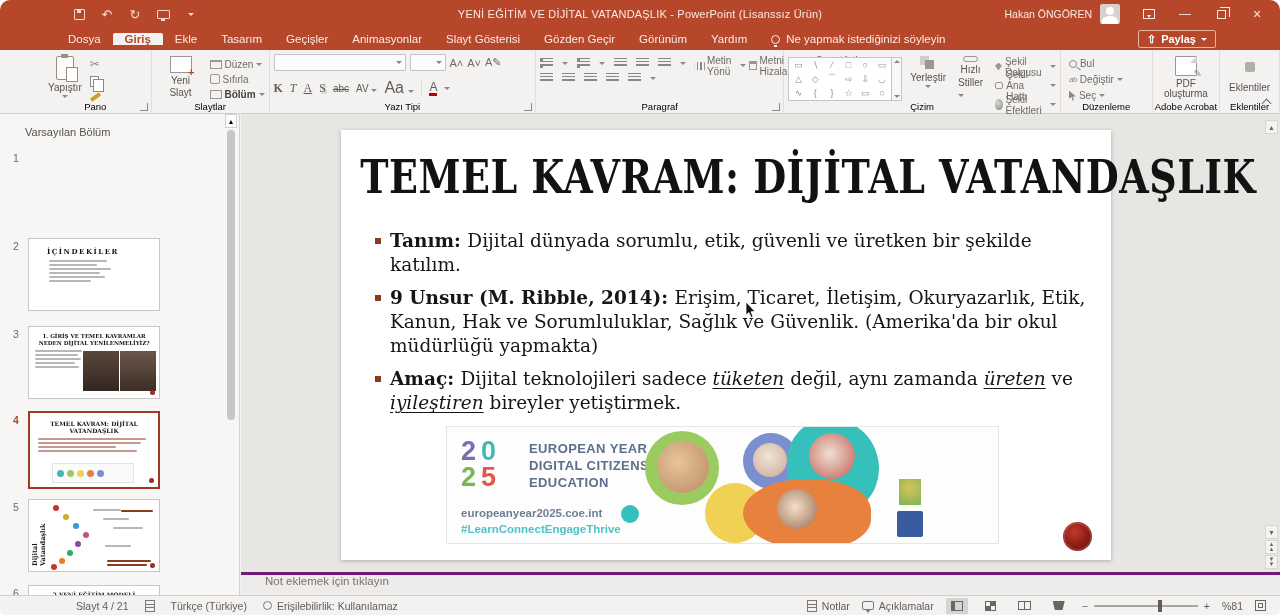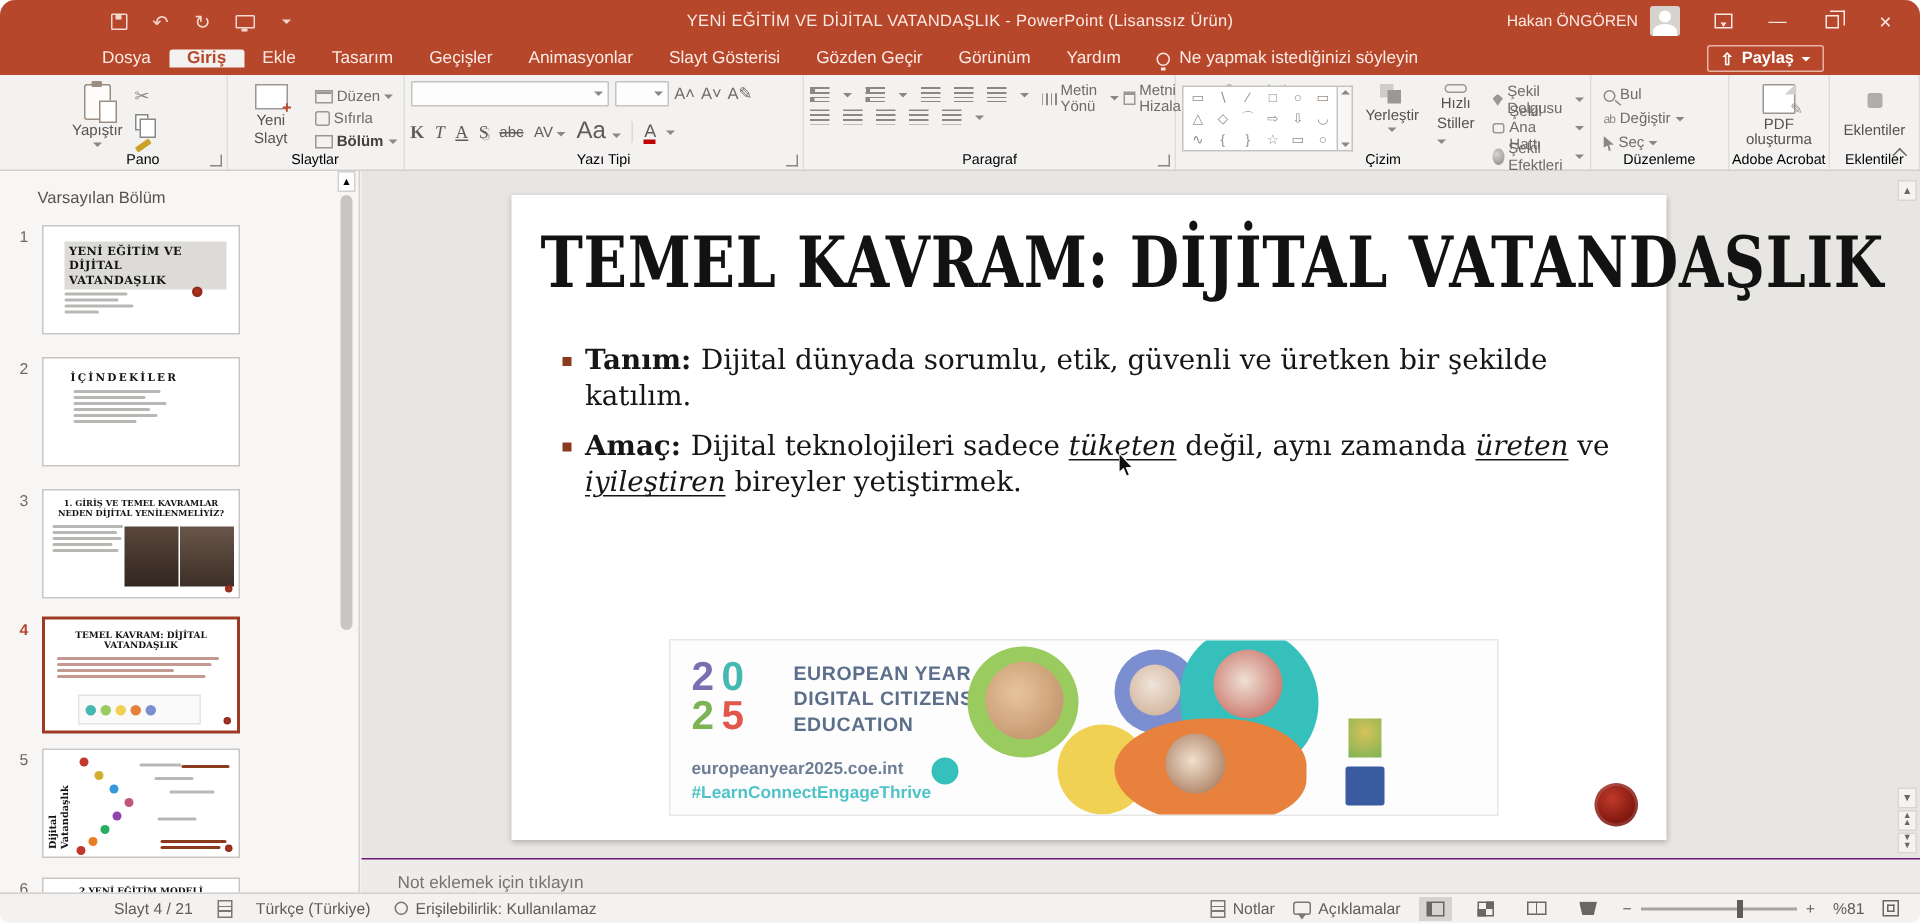--- a/index.html
+++ b/index.html
@@ -122,21 +122,21 @@
   .byear { position:absolute; left:14px; top:12px; font-weight:800; font-size:27px; letter-spacing:3px; line-height:.95; font-family:"Liberation Sans", sans-serif; }
   .bhead { position:absolute; left:82px; top:14px; font-weight:800; font-size:13px; line-height:1.3; color:#5c6f8a; letter-spacing:.4px; }
   .burl { position:absolute; left:14px; top:80px; font-weight:700; font-size:11.5px; color:#6e7f95; }
   .btag { position:absolute; left:14px; top:96px; font-weight:700; font-size:11.5px; color:#4fc3c8; }
   .bc { position:absolute; border-radius:50%; }
   .blob { position:absolute; }
   .seal { position:absolute; left:722px; top:392px; width:29px; height:29px; border-radius:50%; background:radial-gradient(circle at 40% 35%, #c0392b, #7b150d 70%); box-shadow:inset 0 0 0 2px rgba(255,255,255,.15); }
   .vscroll { position:absolute; right:2px; top:6px; width:13px; bottom:46px; }
   .vbtn { width:13px; height:14px; background:#f4f3f2; border:1px solid #d8d6d4; color:#69676-4; font-size:7px; display:flex; align-items:center; justify-content:center; color:#696764; }
   .vnav { position:absolute; right:2px; bottom:26px; display:flex; flex-direction:column; gap:1px; }
-  .notesbar { position:absolute; left:0; right:0; bottom:0; height:23px; background:#eeecea; border-top:1px solid #701a75; display:flex; align-items:flex-end; padding-left:24px; font-size:11.5px; color:#767370; }
+  .notesbar { position:absolute; left:0; right:0; bottom:0; height:23px; background:#eeecea; border-top:3px solid #701a75; display:flex; align-items:flex-start; padding-left:24px; font-size:11.5px; color:#767370; }
   .cursor-arrow { position:absolute; left:505px; top:188px; width:11px; height:16px; z-index:9; }
 
   
   .statusbar { position:absolute; left:0; right:0; bottom:0; height:20px; background:#f3f2f1; border-top:1px solid #d2d0ce; display:flex; align-items:center; font-size:10.5px; color:#5f5c59; }
   .st-left { display:flex; align-items:center; gap:16px; padding-left:76px; }
   .st-right { margin-left:auto; display:flex; align-items:center; gap:12px; padding-right:14px; }
   .i-page { width:10px; height:12px; border:1.2px solid #7a7774; background:linear-gradient(transparent 3px, #7a7774 3px, #7a7774 4px, transparent 4px, transparent 6px, #7a7774 6px, #7a7774 7px, transparent 7px); }
   .i-bubble { width:12px; height:9px; border:1.2px solid #7a7774; border-radius:2px; position:relative; }
   .i-bubble:after { content:""; position:absolute; left:2px; bottom:-4px; border-left:3px solid transparent; border-right:3px solid transparent; border-top:4px solid #7a7774; }
   .i-person { width:9px; height:9px; border:1.2px solid #7a7774; border-radius:50%; position:relative; }
@@ -418,33 +418,20 @@
     </div>
   </div>
 
   <div class="panel">
     <div class="section-hdr">
       <span class="tri"></span>
       <span>Varsayılan Bölüm</span>
     </div>
 
     <span class="thumb-num" style="top:38px">1</span>
-    <div class="thumb" style="top:36px">
-      <div class="t1-title">
-        <div>YENİ EĞİTİM VE</div>
-        <div>DİJİTAL VATANDAŞLIK</div>
-      </div>
-      <div style="margin:1px 40px 0 14px">
-        <div class="tline" style="width:55%"></div>
-        <div class="tline" style="width:48%"></div>
-        <div class="tline" style="width:60%"></div>
-        <div class="tline" style="width:30%"></div>
-      </div>
-      <span class="tdot" style="right:24px;top:40px"></span>
-    </div>
 
     <span class="thumb-num" style="top:126px">2</span>
     <div class="thumb" style="top:124px">
       <div class="t2-title">İÇİNDEKİLER</div>
       <div style="margin:0 30px 0 20px">
         <div class="tline" style="width:72%"></div>
         <div class="tline" style="width:60%"></div>
         <div class="tline" style="width:78%"></div>
         <div class="tline" style="width:64%"></div>
         <div class="tline" style="width:70%"></div>
@@ -524,20 +511,24 @@
     </div>
   </div>
 
   <div class="editor">
     <div class="canvas">
       <div class="slide-title">TEMEL KAVRAM: DİJİTAL VATANDAŞLIK</div>
       <div class="bullets" id="bullets">
           <div class="bullet-row">
             <span class="bullet-marker"></span>
             <span><span style="font-weight: 700;">Tanım: </span><span>Dijital dünyada sorumlu, etik, güvenli ve üretken bir şekilde katılım.</span></span>
+          </div>
+          <div class="bullet-row">
+            <span class="bullet-marker"></span>
+            <span><span style="font-weight: 700;">9 Unsur (M. Ribble, 2014): </span><span>Erişim, Ticaret, İletişim, Okuryazarlık, Etik, Kanun, Hak ve Sorumluluklar, Sağlık ve Güvenlik. (Amerika'da bir okul müdürlüğü yapmakta)</span></span>
           </div>
           <div class="bullet-row">
             <span class="bullet-marker"></span>
             <span><span style="font-weight: 700;">Amaç: </span><span>Dijital teknolojileri sadece </span><span style="font-style: italic; text-decoration: underline; text-underline-offset: 3px;">tüketen</span><span> değil, aynı zamanda </span><span style="font-style: italic; text-decoration: underline; text-underline-offset: 3px;">üreten</span><span> ve </span><span style="font-style: italic; text-decoration: underline; text-underline-offset: 3px;">iyileştiren</span><span> bireyler yetiştirmek.</span></span>
           </div>
         </div>
 
       <div class="banner">
         <div class="byear">
           <div><span id="yd0" style="color: rgb(122, 109, 176);">2</span><span id="yd1" style="margin-left: 2px; color: rgb(69, 184, 178);">0</span></div>

